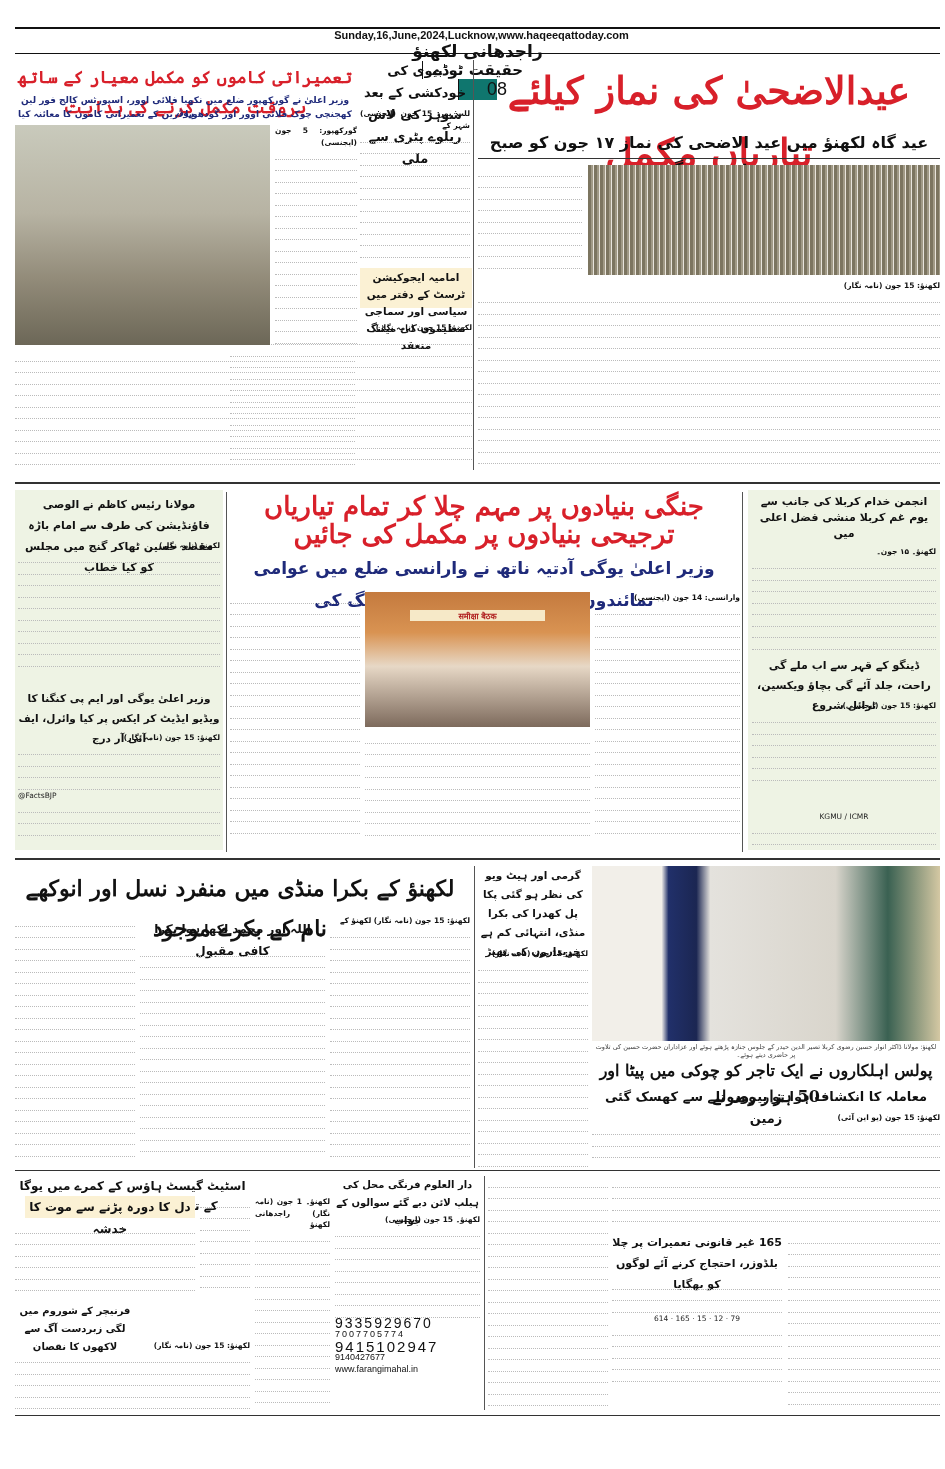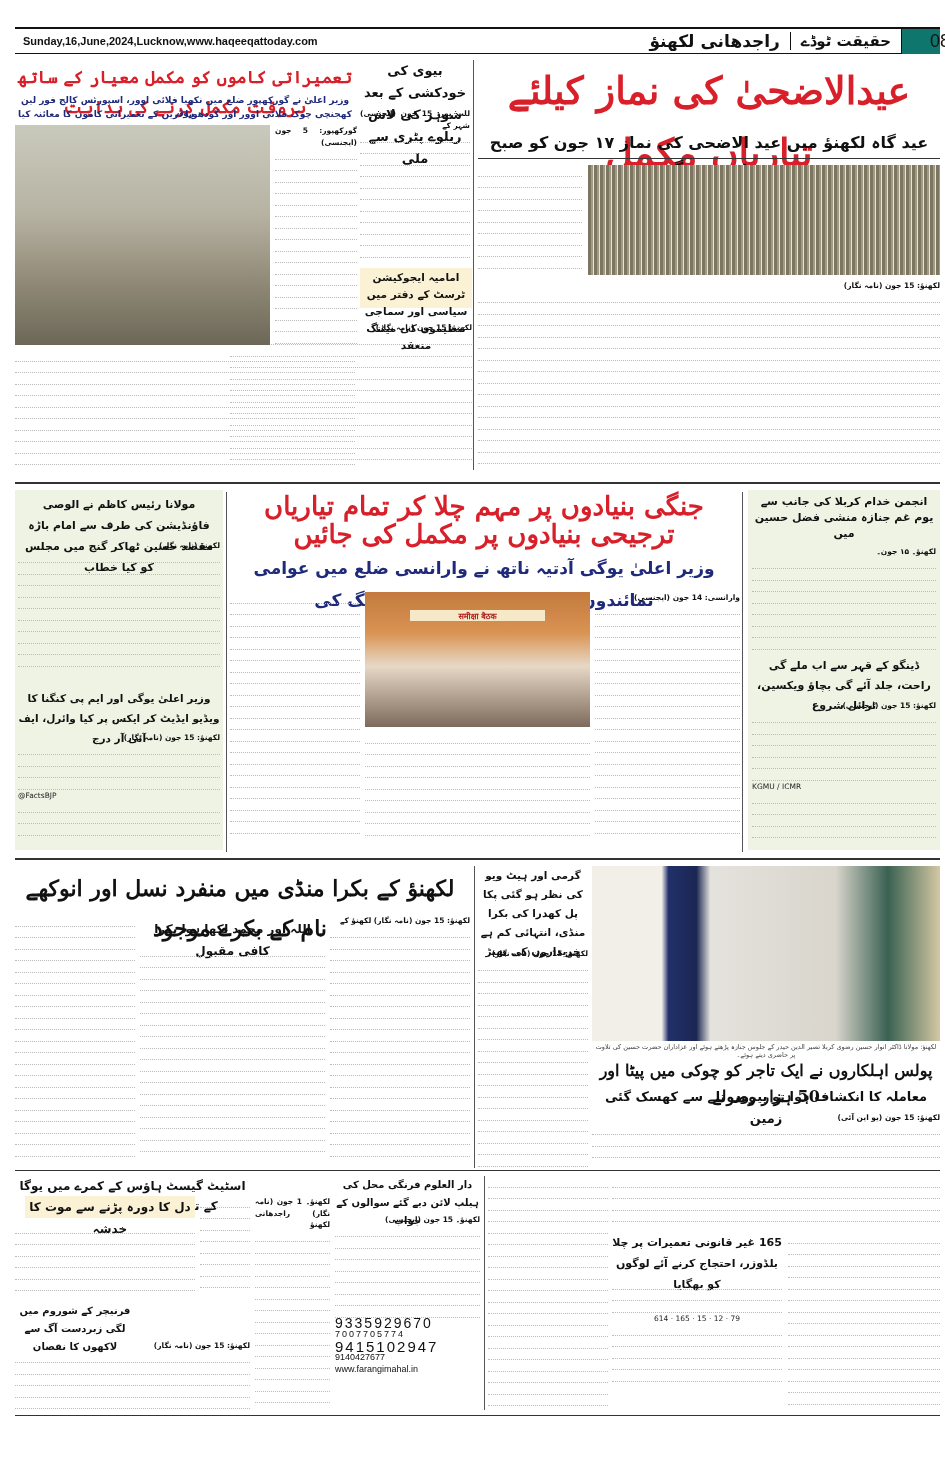--- a/index.html
+++ b/index.html
@@ -1,18 +1,18 @@
 <!DOCTYPE html>
 <html><head>
 <meta charset="utf-8">
 <style>
   * { box-sizing: border-box; margin: 0; padding: 0; }
   body { width: 945px; height: 1469px; background: #fff; font-family: "DejaVu Sans", sans-serif; color: #111; position: relative; overflow: hidden; }
   .abs { position: absolute; }
-  .masthead { left: 15px; top: 27px; width: 925px; height: 27px; border-top: 2px solid #111; border-bottom: 1px solid #111; display: flex; align-items: center; }
+  .masthead { left: 15px; top: 27px; width: 925px; height: 27px; border-top: 2px solid #111; border-bottom: 1px solid #111; display: flex; align-items: center; flex-direction: column; }
   .mh-date { font-family: "Liberation Sans", sans-serif; font-size: 11px; font-weight: bold; padding-left: 8px; flex: 1; }
   .mh-section { font-size: 17px; font-weight: bold; padding: 0 10px; direction: rtl; }
   .mh-brand { font-size: 15px; font-weight: bold; padding: 0 10px; border-left: 1px solid #111; direction: rtl; text-align: right; }
   .mh-page { width: 30px; height: 25px; background: #0f766e; font-family: "Liberation Sans", sans-serif; font-size: 18px; display: flex; align-items: center; justify-content: center; border-left: 1px solid #111; padding-left: 38px; }
   .red-head { color: #d8202a; font-weight: bold; direction: rtl; text-align: center; font-family: "DejaVu Serif", serif; }
   .black-head { color: #111; font-weight: bold; direction: rtl; text-align: center; }
   .blue-head { color: #1f2a7a; font-weight: bold; direction: rtl; text-align: center; }
   .col { font-size: 7.5px; line-height: 11.5px; color: #333; direction: rtl; text-align: justify; overflow: hidden; }
   .col-line { height: 11.5px; border-bottom: 1px dotted #bbb; margin-bottom: 0; }
   .rule-h { height: 2px; background: #333; }
@@ -229,42 +229,42 @@
     <div class="col-line"></div>
     <div class="col-line"></div>
     <div class="col-line"></div>
   <div style="direction:ltr;text-align:left;color:#222;">@FactsBJP</div>
   <div class="col-line"></div>
     <div class="col-line"></div>
     <div class="col-line"></div>
 </div>
 
 <div class="abs tint-green" style="left:748px;top:490px;width:192px;height:360px;"></div>
-<div class="abs black-head" style="left:752px;top:494px;width:184px;height:48px;font-size:11px;line-height:16px;">انجمن خدام کربلا کی جانب سے یوم غم جنازہ منشی فضل حسین میں</div>
+<div class="abs black-head" style="left:752px;top:494px;width:184px;height:48px;font-size:11px;line-height:16px;">انجمن خدام کربلا کی جانب سے یوم غم کربلا منشی فضل اعلی میں</div>
 <div class="abs col" style="left:752px;top:546px;width:184px;height:106px;">
   <div style="font-weight:bold;color:#111;">لکھنؤ۔ ۱۵ جون۔</div>
   <div class="col-line"></div>
     <div class="col-line"></div>
     <div class="col-line"></div>
     <div class="col-line"></div>
     <div class="col-line"></div>
     <div class="col-line"></div>
     <div class="col-line"></div>
     <div class="col-line"></div>
 </div>
 <div class="abs black-head" style="left:752px;top:656px;width:184px;height:40px;font-size:11px;line-height:20px;">ڈینگو کے قہر سے اب ملے گی راحت، جلد آئے گی بچاؤ ویکسین، ٹرائل شروع</div>
 <div class="abs col" style="left:752px;top:700px;width:184px;height:147px;">
   <div style="font-weight:bold;color:#111;">لکھنؤ: 15 جون (ایجنسی)</div>
   <div class="col-line"></div>
     <div class="col-line"></div>
     <div class="col-line"></div>
     <div class="col-line"></div>
     <div class="col-line"></div>
     <div class="col-line"></div>
-  <div style="direction:ltr;color:#222;">
+  <div style="direction:ltr;text-align:center;color:#222;margin-top:30px;">
     <span>KGMU</span> /
     <span>ICMR</span>
   </div>
   <div class="col-line"></div>
     <div class="col-line"></div>
     <div class="col-line"></div>
     <div class="col-line"></div>
 </div>
 
 <div class="abs rule-h" style="left:15px;top:858px;width:925px;"></div>

